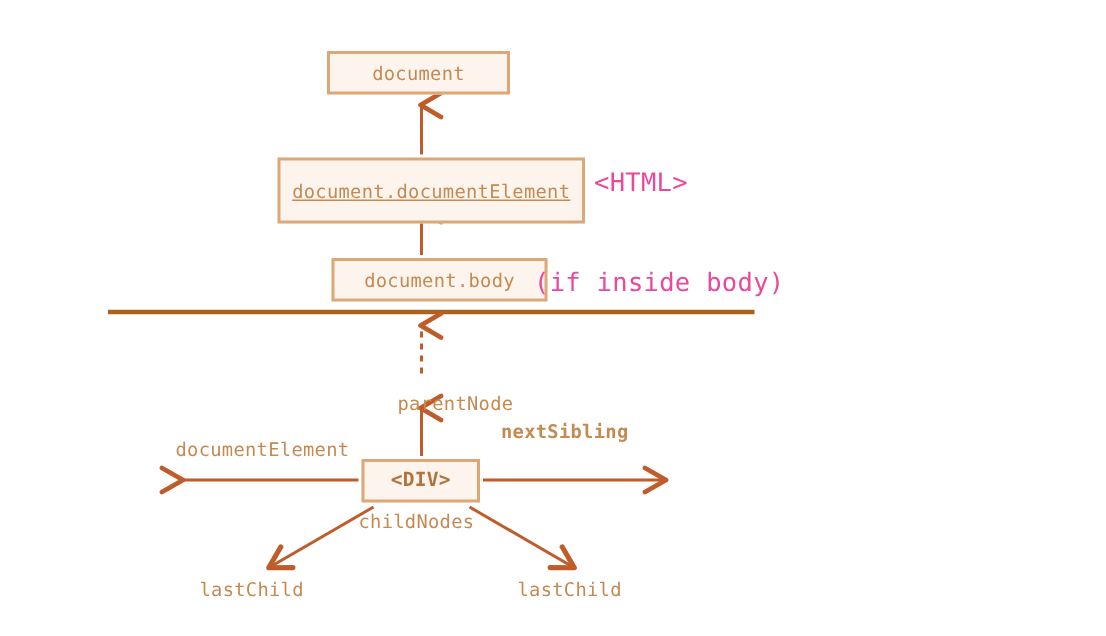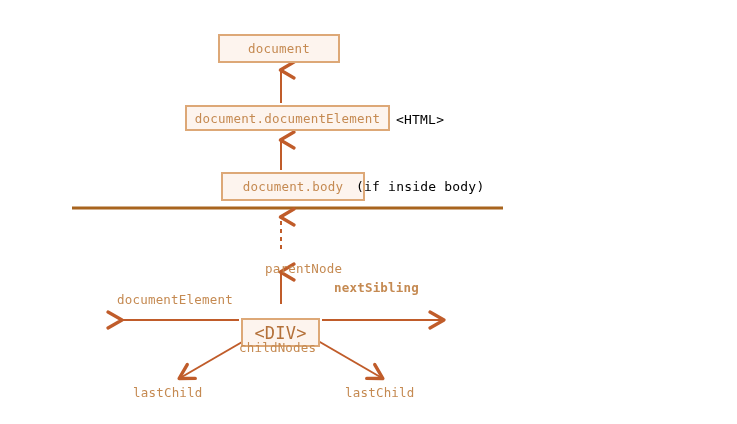--- a/index.html
+++ b/index.html
@@ -29,41 +29,40 @@
     display: flex;
     align-items: center;
     justify-content: center;
     color: #c58a52;
     font-size: 12.5px;
     letter-spacing: 0.2px;
     white-space: nowrap;
     text-align: right;
   }
   .node-box.bold {
-    font-weight: normal;
+    font-weight: bold;
     color: #b4713a;
-    font-size: 17px;
-    margin-top: 12px;
+    font-size: 13px;
   }
   #box-document {
     left: 218px; top: 34px; width: 122px; height: 29px;
   }
   #box-documentElement {
-    left: 185px; top: 105px; width: 205px; height: 26px;
+    left: 185px; top: 105px; width: 205px; height: 44px; text-decoration: underline;
   }
   #box-body {
     left: 221px; top: 172px; width: 144px; height: 29px;
   }
   #box-div {
     left: 241px; top: 306px; width: 79px; height: 29px;
   }
   .side-label {
     position: absolute;
-    color: #000000;
-    font-size: 13px;
+    color: #ec4899;
+    font-size: 17px;
     white-space: nowrap;
     letter-spacing: 0.2px;
   }
   #label-html {
     left: 396px; top: 112px;
   }
   #label-ifbody {
     left: 356px; top: 179px;
   }
   .rel-label {

